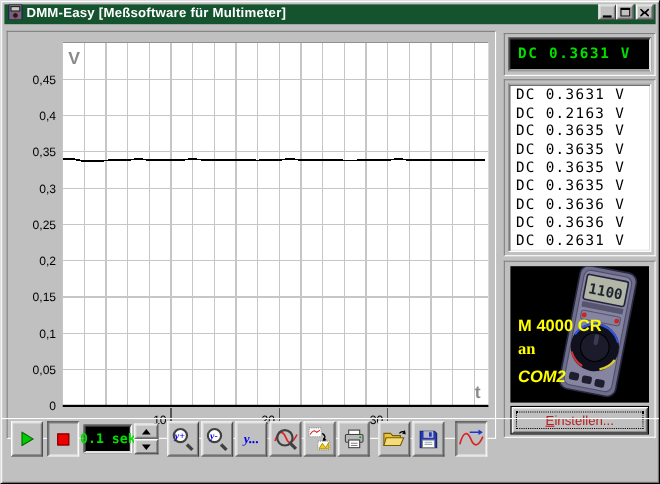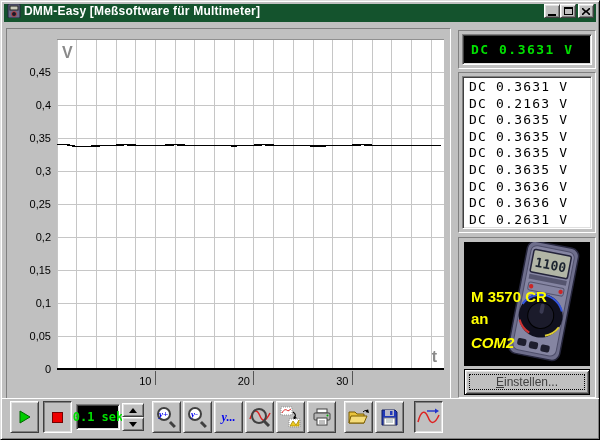--- a/index.html
+++ b/index.html
@@ -39,29 +39,29 @@
   #display-panel{top:29px;height:39px;}
   #digital-display{width:100%;height:100%;background:#000;color:#00e000;
     font:bold 13px "DejaVu Sans Mono",monospace;letter-spacing:1.5px;
     display:flex;align-items:center;padding-left:8px;white-space:nowrap;}
   #list-panel{top:71px;height:161px;}
   #readings-list{width:100%;height:100%;background:#fff;overflow:hidden;padding:2px 0 0 6px;}
   .reading-row{font:13px "DejaVu Sans Mono",monospace;letter-spacing:1.2px;color:#000;line-height:16.6px;white-space:nowrap;}
   #meter-panel{top:236px;height:161px;padding:4px 5px;}
   #meter-image{position:relative;width:100%;height:124px;background:#000;overflow:hidden;}
   .meter-text{position:absolute;left:7px;color:#ffff00;font:bold 15px "Liberation Sans",sans-serif;z-index:2;white-space:nowrap;}
-  #meter-line1{top:46px;}  #meter-line2{top:68px;}  #meter-line3{top:92px;font-style:italic;}
+  #meter-line1{top:46px;}  #meter-line2{top:68px;font-family:Liberation Serif, serif;}  #meter-line3{top:92px;font-style:italic;}
   #meter-svg{position:absolute;right:-2px;top:0;z-index:1;}
   #einstellen-button{position:relative;margin-top:3px;width:100%;height:26px;background:#c0c0c0;
     border:1px solid #000;box-shadow:inset 1px 1px 0 #fff, inset -1px -1px 0 #404040, inset 2px 2px 0 #dfdfdf, inset -2px -2px 0 #808080;
-    font:12px "Liberation Sans",sans-serif;color:#404040;display:flex;align-items:center;justify-content:center;cursor:default;}
+    font:12px "Liberation Sans",sans-serif;color:#b91c1c;display:flex;align-items:center;justify-content:center;cursor:default;}
   #einstellen-button .focus-rect{position:absolute;inset:4px;border:1px dotted #000;}
   .accel{text-decoration:underline;}
   
-  #toolbar{position:absolute;left:0;right:0;top:397px;height:37px;border-top:1px solid #fff;display:flex;align-items:center;padding-left:9px;}
+  #toolbar{position:absolute;left:0;right:0;top:379px;height:37px;border-top:1px solid #fff;display:flex;align-items:center;padding-left:9px;}
   .tool-btn{width:29px;height:32px;background:#c0c0c0;display:flex;align-items:center;justify-content:center;flex:0 0 auto;padding:0;position:relative;}
   .tool-btn.pressed{border-color:#404040 #fff #fff #404040;box-shadow:inset 1px 1px 0 #808080, inset -1px -1px 0 #dfdfdf;}
   .gap4{margin-left:4px;} .gap2{margin-left:2px;} .gap8{margin-left:8px;} .gap10{margin-left:10px;}
   #interval-display{width:44px;height:26px;background:#000;color:#00e000;font:bold 12px "DejaVu Sans Mono",monospace;
     display:flex;align-items:center;justify-content:center;white-space:nowrap;flex:0 0 auto;}
   #spinner{width:22px;height:28px;display:flex;flex-direction:column;flex:0 0 auto;}
   .spin-btn{flex:1;background:#c0c0c0;display:flex;align-items:center;justify-content:center;padding:0;}
   .tri-up{width:0;height:0;border-left:4px solid transparent;border-right:4px solid transparent;border-bottom:5px solid #000;}
   .tri-down{width:0;height:0;border-left:4px solid transparent;border-right:4px solid transparent;border-top:5px solid #000;}
   .mag{position:relative;width:22px;height:22px;}
@@ -167,21 +167,21 @@
         <div class="reading-row">DC 0.3635 V</div>
         <div class="reading-row">DC 0.3635 V</div>
         <div class="reading-row">DC 0.3636 V</div>
         <div class="reading-row">DC 0.3636 V</div>
         <div class="reading-row">DC 0.2631 V</div>
       </div>
   </div>
 
   <div id="meter-panel" class="side-panel sunken-thin">
     <div id="meter-image">
-      <span class="meter-text" id="meter-line1">M 3570 CR</span>
+      <span class="meter-text" id="meter-line1">M 4000 CR</span>
       <span class="meter-text" id="meter-line2">an</span>
       <span class="meter-text" id="meter-line3">COM2</span>
       <svg id="meter-svg" width="125" height="124" viewBox="0 0 125 124">
         <g transform="rotate(11 77 62)">
           <rect x="50" y="2" width="52" height="114" rx="8" fill="#6e6e8c" stroke="#26263c" stroke-width="1.5"></rect>
           <rect x="54" y="6" width="44" height="106" rx="6" fill="#8585a2" stroke="#4e4e6a"></rect>
           <rect x="57" y="10" width="38" height="23" rx="2" fill="#b2b6a6" stroke="#23233a" stroke-width="1.5"></rect>
           <text x="76" y="27" text-anchor="middle" font-family="DejaVu Sans Mono, monospace" font-size="13" font-weight="bold" fill="#1c2430">1100</text>
           <rect x="57" y="35" width="38" height="5" fill="#55556f"></rect>
           <circle cx="61" cy="47" r="2.2" fill="#cc2525"></circle>

